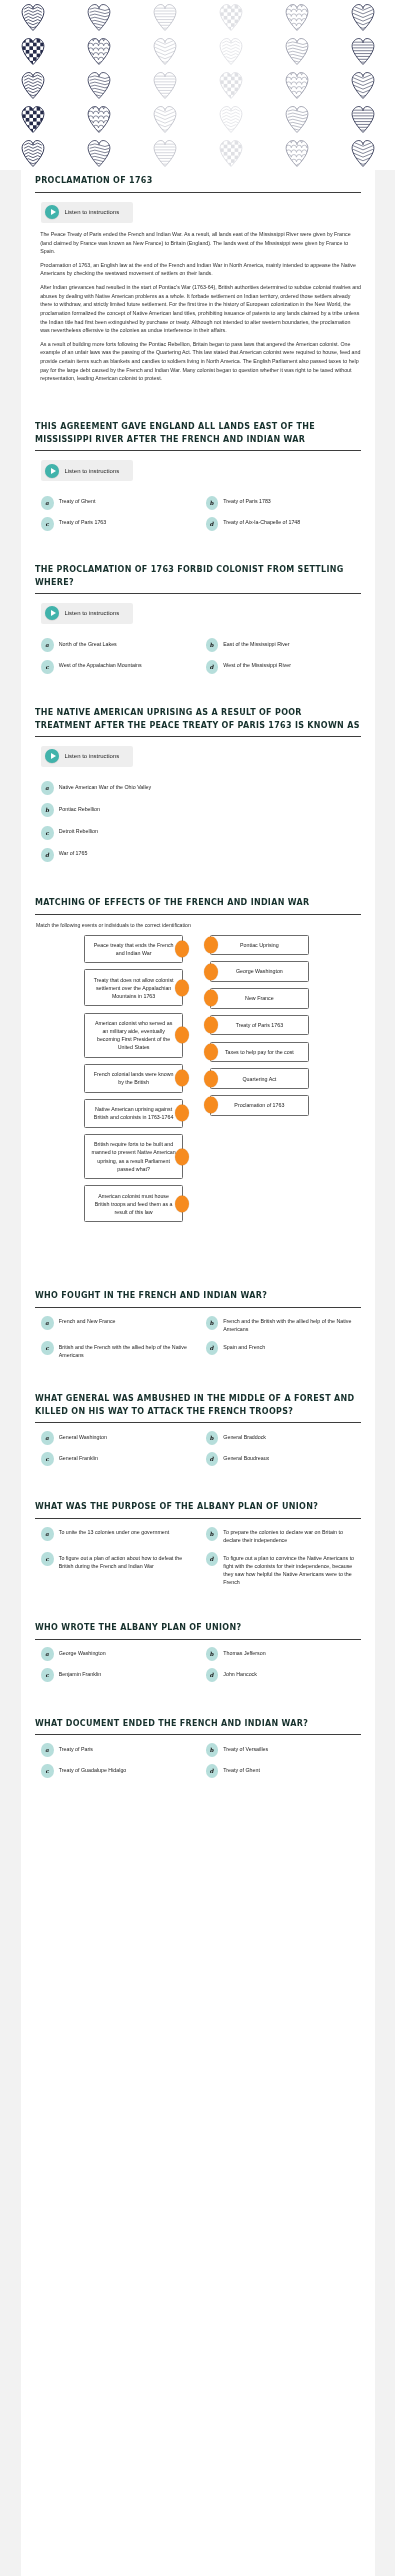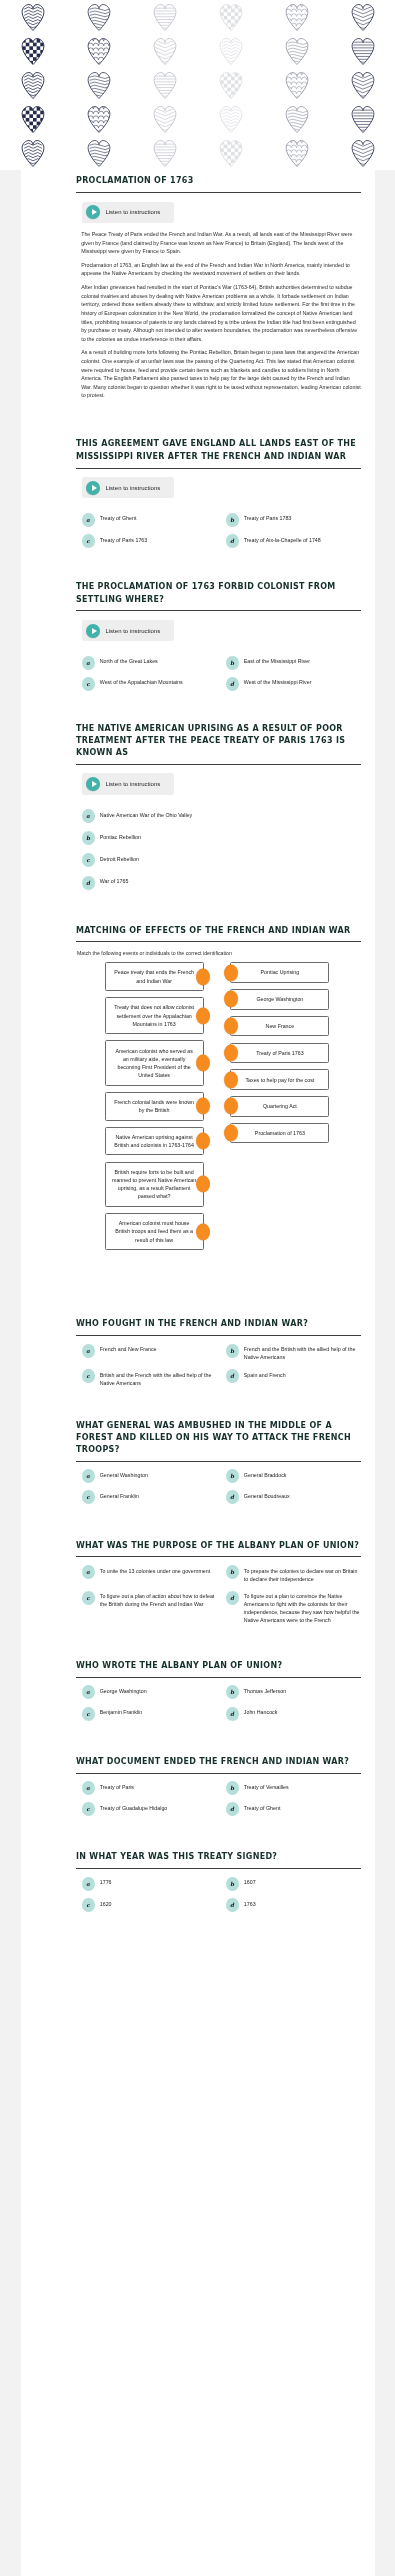--- a/index.html
+++ b/index.html
@@ -32,21 +32,21 @@
   
   .card {
     position: relative;
     margin: 0 20.6px 0 20.6px;
     background: #ffffff;
     padding: 3.1px 14.4px 20.6px 14.4px;
     min-height: 2823px;
   }
 
   
-  .sec { padding-top: 3.1px; margin-left: 41px; }
+  .sec { padding-top: 3.1px; }
   .sec-title {
     font-family: "DejaVu Sans", sans-serif;
     font-weight: 700;
     font-size: 8px;
     letter-spacing: 0.3px;
     color: #16302c;
     text-transform: uppercase;
     line-height: 1.32;
     margin: 0 0 4.1px 0;
     transform: scaleY(1.12);
@@ -1202,40 +1202,18 @@
               <div class="badge">c</div>
               <div class="opt-label">Treaty of Guadalupe Hidalgo</div>
             </div>
             <div class="opt">
               <div class="badge">d</div>
               <div class="opt-label">Treaty of Ghent</div>
             </div>
           </div>
         </div>
         <div class="spacer-lg"></div>
-        <div class="sec">
-          <div class="sec-title">IN WHAT YEAR WAS THIS TREATY SIGNED?</div>
-          <div class="rule"></div>
-          <div class="opts">
-            <div class="opt">
-              <div class="badge">a</div>
-              <div class="opt-label">1776</div>
-            </div>
-            <div class="opt">
-              <div class="badge">b</div>
-              <div class="opt-label">1607</div>
-            </div>
-            <div class="opt">
-              <div class="badge">c</div>
-              <div class="opt-label">1620</div>
-            </div>
-            <div class="opt">
-              <div class="badge">d</div>
-              <div class="opt-label">1763</div>
-            </div>
-          </div>
-        </div>
         <div class="spacer-lg"></div>
       </div>
   </div>
 
 </div>
 
 
 </body></html>

